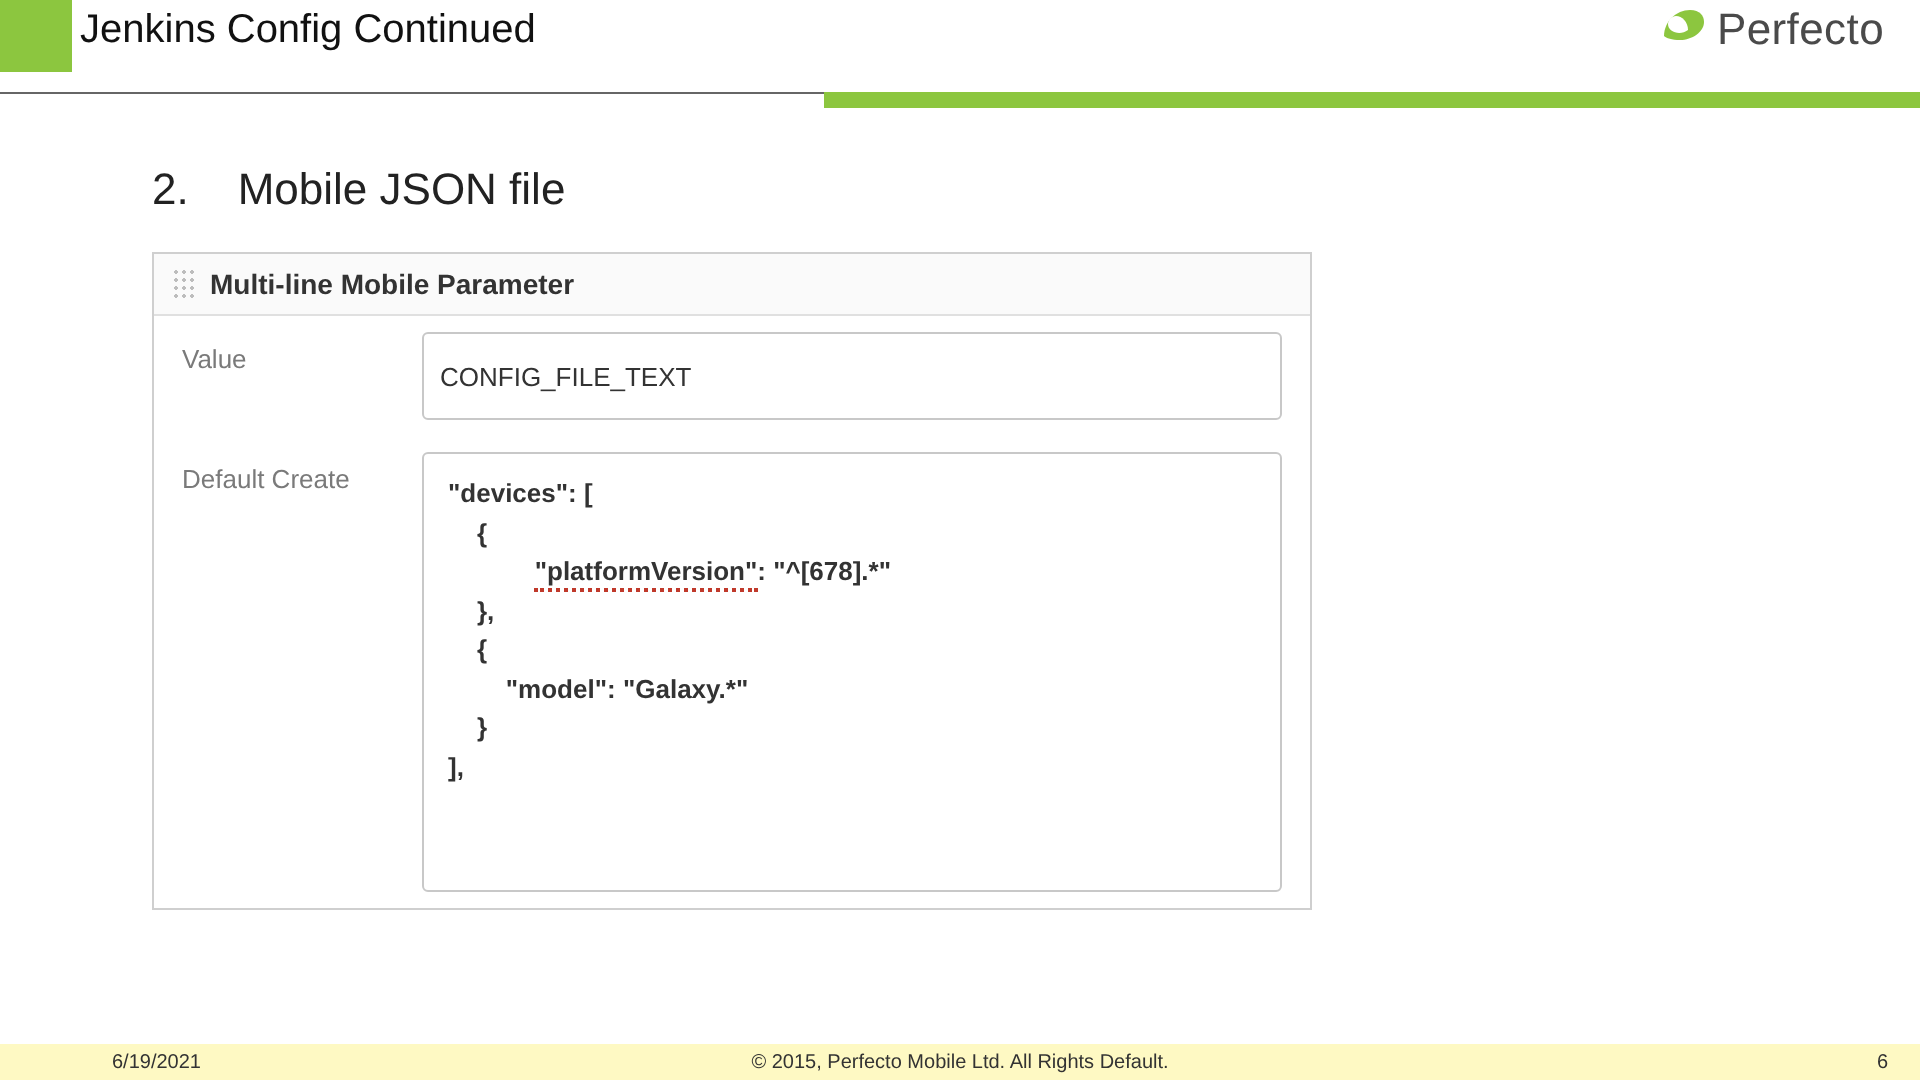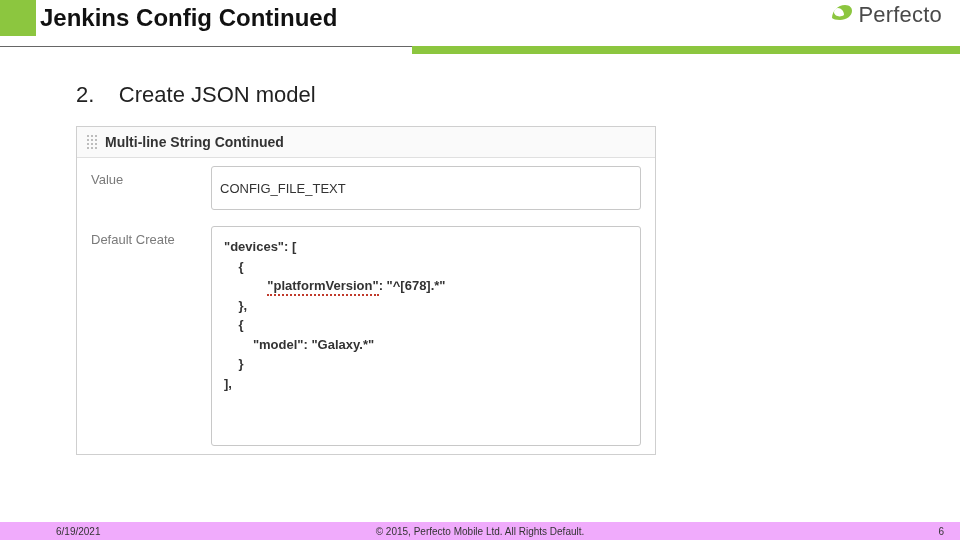--- a/index.html
+++ b/index.html
@@ -1,20 +1,20 @@
 <!DOCTYPE html>
 <html><head>
 <meta charset="utf-8">
 <style>
   * { margin: 0; padding: 0; box-sizing: border-box; }
   html, body { width: 960px; height: 540px; font-family: Arial, Helvetica, sans-serif; background: #fff; overflow: hidden; }
 
   .header { position: relative; height: 56px; }
   .green-block { position: absolute; left: 0; top: 0; width: 36px; height: 36px; background: #8cc63f; }
-  .title { position: absolute; left: 40px; top: 4px; font-size: 24px; font-weight: 700; color: #111; }
+  .title { position: absolute; left: 40px; top: 4px; font-size: 20px; font-weight: 400; color: #111; }
   .accent-bar { position: absolute; left: 412px; right: 0; top: 46px; height: 8px; background: #8cc63f; }
   .title-underline { position: absolute; left: 0; right: 0; top: 46px; height: 1px; background: #666; }
   .logo { position: absolute; right: 18px; top: 2px; display: flex; align-items: center; gap: 4px; }
   .logo-word { font-size: 22px; font-weight: 400; color: #4a4a4a; letter-spacing: 0.2px; }
   .logo-mark svg { display: block; }
 
   .body { padding: 26px 56px 0 76px; }
   .step { font-size: 22px; color: #222; }
 
   .jenkins-panel { margin-top: 18px; width: 580px; border: 1px solid #cfcfcf; background: #fff; }
@@ -25,21 +25,21 @@
   .form-row { display: flex; align-items: flex-start; padding: 8px 14px; }
   .form-label { width: 120px; font-size: 13px; color: #7a7a7a; padding-top: 6px; }
   .form-field { flex: 1; }
   .text-input { width: 100%; height: 44px; border: 1px solid #c8c8c8; border-radius: 3px; padding: 4px 8px; font-size: 13px; color: #333; background: #fff; }
 
   .textarea-wrap { width: 100%; min-height: 220px; border: 1px solid #c8c8c8; border-radius: 3px; padding: 10px 12px; font-family: Arial, Helvetica, sans-serif; font-size: 13px; color: #333; background: #fff; overflow: hidden; }
   .code-line { white-space: pre; line-height: 1.5; }
   .code-line.b { font-weight: 700; }
   .squiggle { border-bottom: 2px dotted #c0392b; padding-bottom: 1px; }
 
-  .footer { position: absolute; left: 0; right: 0; bottom: 0; height: 18px; background: #f0abfc; display: flex; align-items: center; font-size: 10px; color: #333; }
+  .footer { position: absolute; left: 0; right: 0; bottom: 0; height: 18px; background: #fef9c3; display: flex; align-items: center; font-size: 10px; color: #333; }
   .footer .date { margin-left: 56px; }
   .footer .copyright { position: absolute; left: 50%; transform: translateX(-50%); }
   .footer .pagenum { position: absolute; right: 16px; }
 </style>
 </head>
 <body>
 
 <div class="header">
   <div class="green-block"></div>
   <div class="title">Jenkins Config Continued</div>
@@ -53,27 +53,27 @@
     <span class="logo-word">Perfecto</span>
   </div>
   <div class="title-underline"></div>
   <div class="accent-bar"></div>
 </div>
 
 <div class="body">
   <div class="step">
     <span>2.</span>
     <span>&nbsp;&nbsp;</span>
-    <span>Create JSON model</span>
+    <span>Mobile JSON file</span>
   </div>
 
   <div class="jenkins-panel">
     <div class="panel-header">
       <div class="grip"></div>
-      <div class="panel-title">Multi-line String Continued</div>
+      <div class="panel-title">Multi-line Mobile Parameter</div>
     </div>
 
     <div class="form-row">
       <div class="form-label">Value</div>
       <div class="form-field">
         <input type="text" class="text-input" value="CONFIG_FILE_TEXT" style="">
       </div>
     </div>
 
     <div class="form-row">

